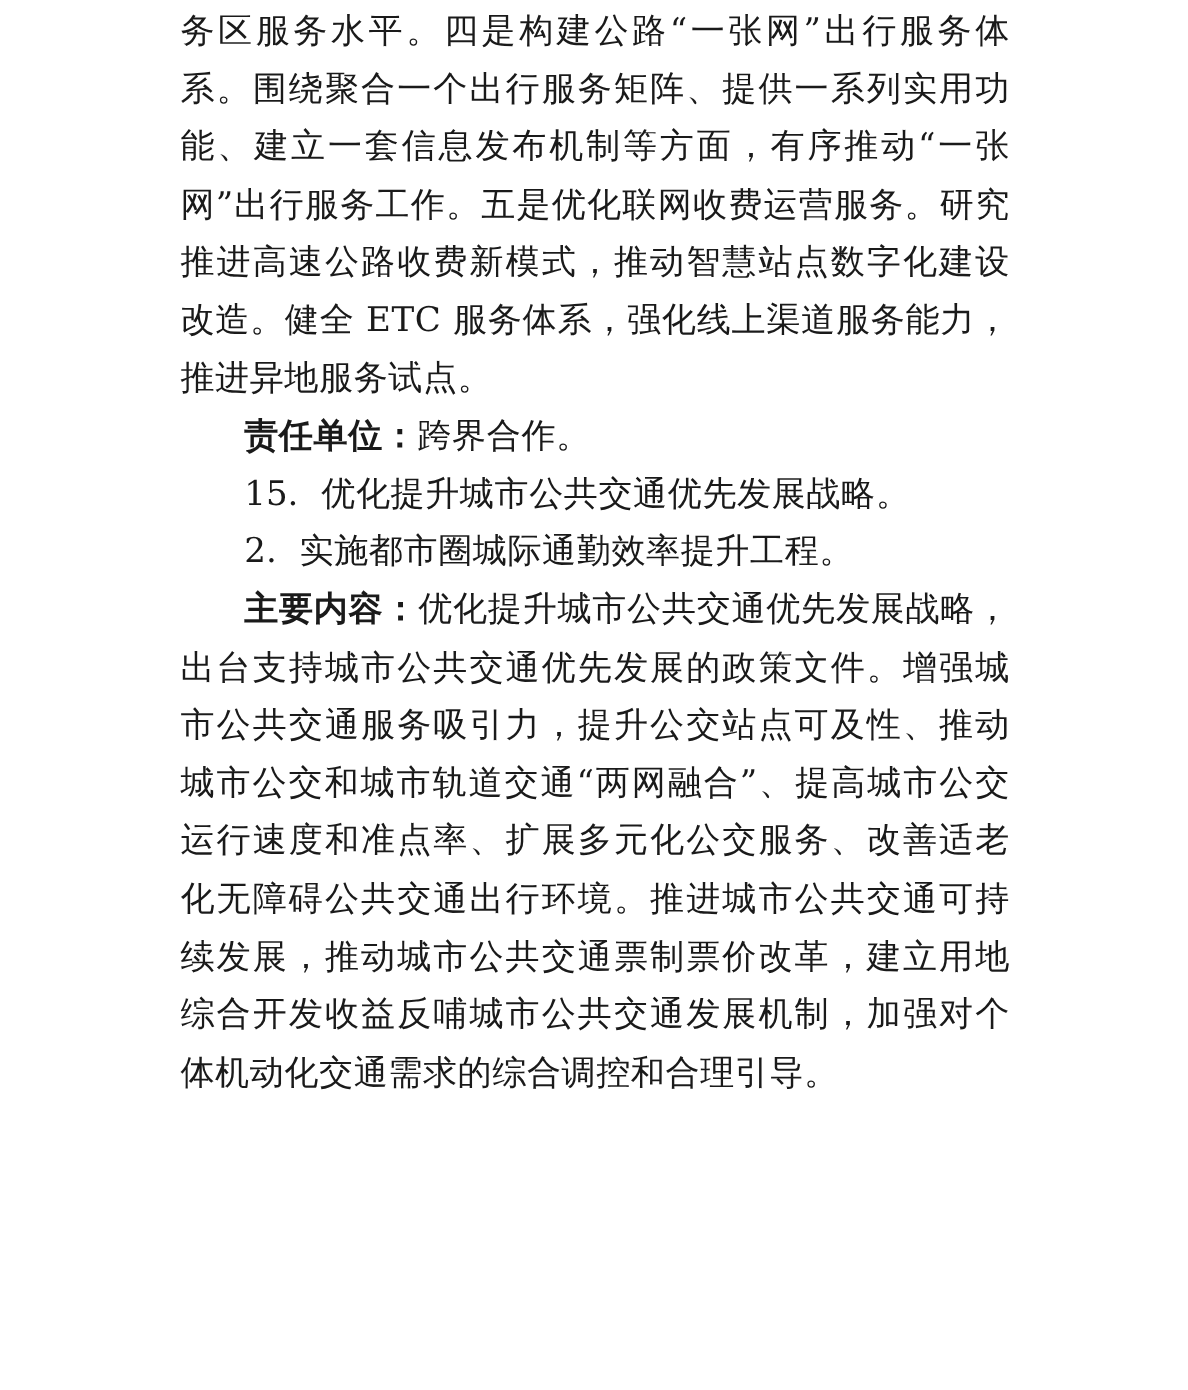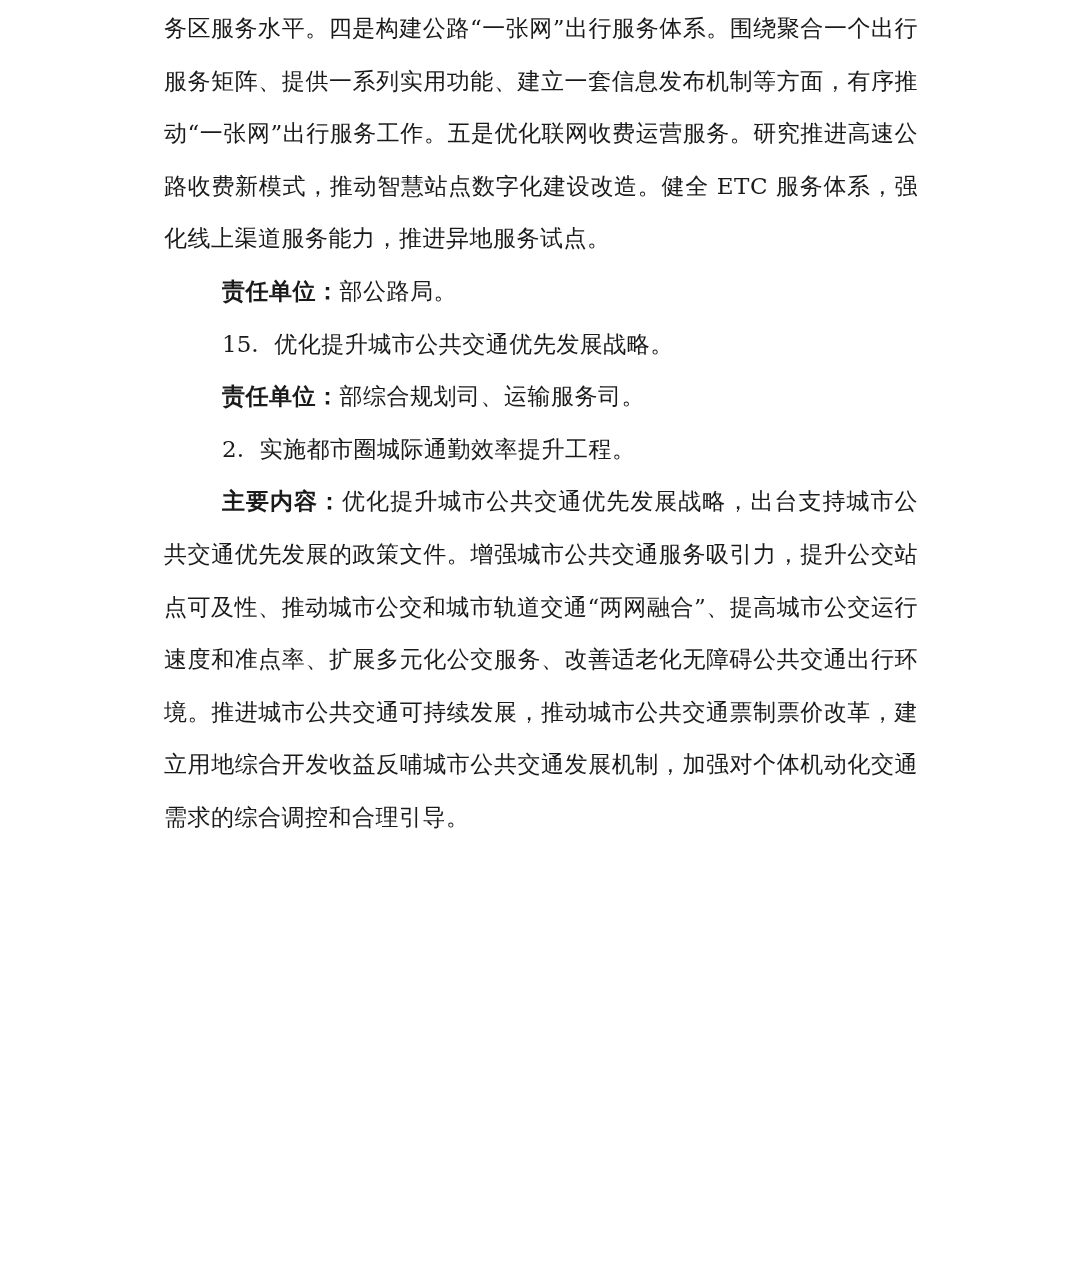--- a/index.html
+++ b/index.html
@@ -12,21 +12,21 @@
       font-family: "DejaVu Serif", "Liberation Serif", serif;
     }
     .page {
       position: absolute;
       left: 164px;
       top: 2px;
       width: 754px;
     }
     .para {
       margin: 0;
-      font-size: 23px;
+      font-size: 31px;
       line-height: 52.6px;
       letter-spacing: 0.5px;
       text-align: justify;
       text-align-last: left;
       word-break: break-all;
     }
     .indent { text-indent: 58px; }
     .lead {
       font-family: "DejaVu Sans", "Liberation Sans", sans-serif;
       font-weight: bold;
@@ -34,31 +34,28 @@
     .num { letter-spacing: 0; }
   </style>
 </head>
 <body>
 
 <div class="page">
 
   <p class="para">务区服务水平。四是构建公路“一张网”出行服务体系。围绕聚合一个出行服务矩阵、提供一系列实用功能、建立一套信息发布机制等方面，有序推动“一张网”出行服务工作。五是优化联网收费运营服务。研究推进高速公路收费新模式，推动智慧站点数字化建设改造。健全 ETC 服务体系，强化线上渠道服务能力，推进异地服务试点。</p>
 
   <p class="para indent">
-    <span class="lead">责任单位：</span><span>部公路局。</span>
+    <span class="lead">责任单位：</span><span>跨界合作。</span>
   </p>
 
   <p class="para indent">
     <span class="num">15.</span>&nbsp;&nbsp;<span>优化提升城市公共交通优先发展战略。</span>
   </p>
 
 
-  <p class="para indent">
-    <span class="lead">责任单位：</span><span>部综合规划司、运输服务司。</span>
-  </p>
 
   <p class="para indent">
     <span class="num">2.</span>&nbsp;&nbsp;<span>实施都市圈城际通勤效率提升工程。</span>
   </p>
 
   <p class="para indent">
     <span class="lead">主要内容：</span><span>优化提升城市公共交通优先发展战略，出台支持城市公共交通优先发展的政策文件。增强城市公共交通服务吸引力，提升公交站点可及性、推动城市公交和城市轨道交通“两网融合”、提高城市公交运行速度和准点率、扩展多元化公交服务、改善适老化无障碍公共交通出行环境。推进城市公共交通可持续发展，推动城市公共交通票制票价改革，建立用地综合开发收益反哺城市公共交通发展机制，加强对个体机动化交通需求的综合调控和合理引导。</span>
   </p>
 
 </div>

